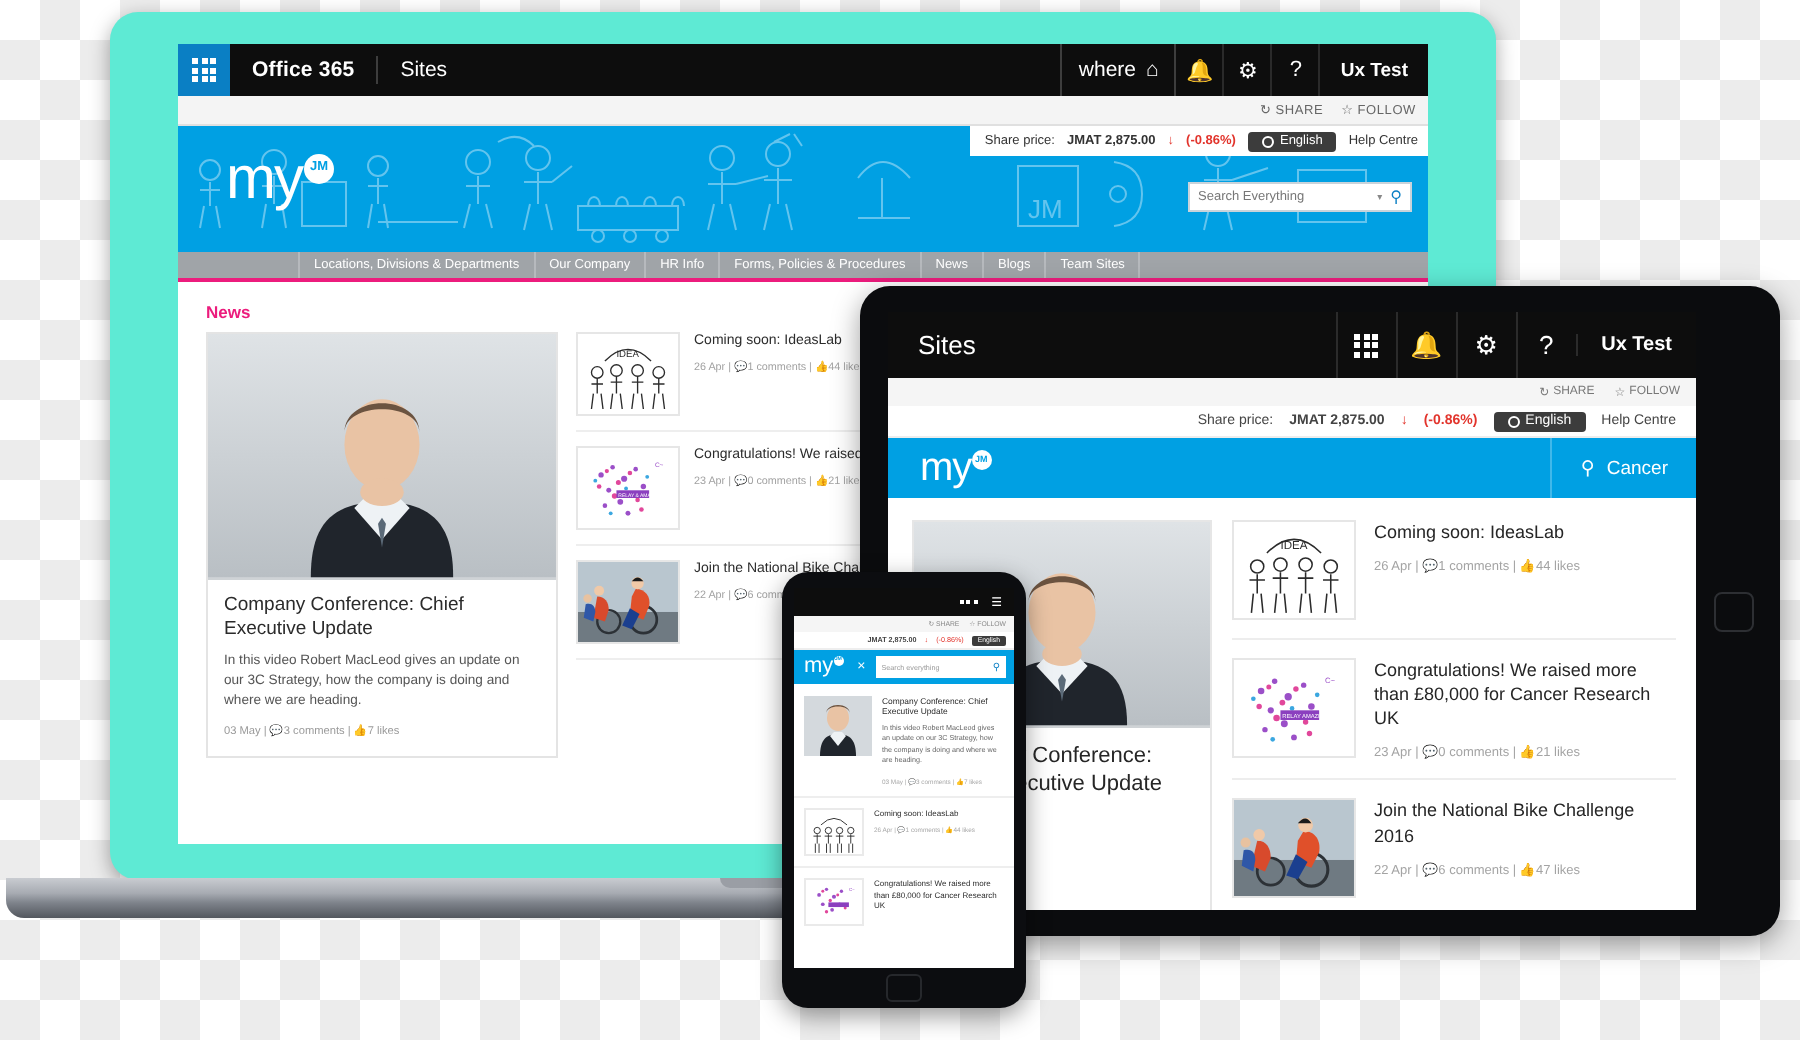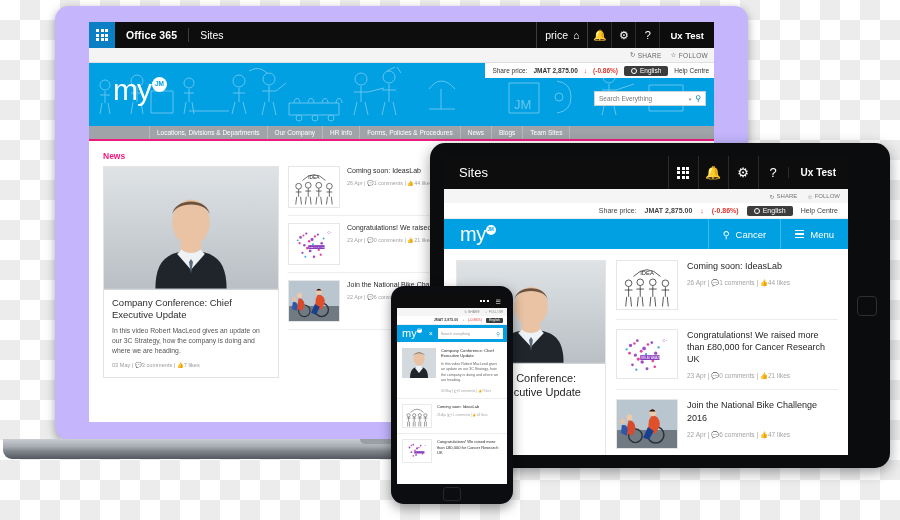--- a/index.html
+++ b/index.html
@@ -12,21 +12,21 @@
       linear-gradient(45deg, #ececec 25%, transparent 25%, transparent 75%, #ececec 75%);
     background-size: 40px 40px;
     background-position: 0 0, 20px 20px;
     position: relative;
   }
 
   
   .laptop { position: absolute; left: 55px; top: 6px; width: 300px; height: 0; }
   .laptop-body {
     position: absolute; left: 0; top: 0; width: 693px; height: 434px;
-    background: #c4b5fd; border-radius: 14px;
+    background: #5eead4; border-radius: 14px;
     box-shadow: 0 3px 10px rgba(0,0,0,.35);
     padding-left: 16px;
   }
   .laptop-screen {
     position: absolute; left: 34px; top: 16px; width: 625px; height: 400px;
     background: #fff; overflow: hidden;
   }
   .laptop-base {
     position: absolute; left: -52px; top: 433px; width: 797px; height: 20px;
     background: linear-gradient(180deg,#c9ccd1 0%, #a7abb2 38%, #7e838b 62%, #53575e 100%);
@@ -268,21 +268,21 @@
               <i></i>
               <i></i>
               <i></i>
             </div>
         </div>
         <div class="o365-brand">Office 365</div>
         <div class="o365-div"></div>
         <div class="o365-sites">Sites</div>
         <div class="o365-spacer"></div>
         <div class="o365-site-title">
-          <span>price</span>
+          <span>where</span>
           <span>⌂</span>
         </div>
         <div class="o365-icons">
           <div class="ic">🔔</div>
           <div class="ic">⚙</div>
           <div class="ic">?</div>
         </div>
         <div class="o365-user">Ux Test</div>
       </div>
 
@@ -550,28 +550,20 @@
     <div class="t-blue">
       <div class="t-logo">
         <span>my</span>
         <span class="t-jm">JM</span>
       </div>
       <div class="sp"></div>
       <div class="t-action">
         <span>⚲</span>
         <span>Cancer</span>
       </div>
-      <div class="t-action">
-        <span class="burger">
-            <i></i>
-            <i></i>
-            <i></i>
-          </span>
-        <span>Menu</span>
-      </div>
     </div>
 
     <div class="t-content">
       <div class="t-feature">
         <div class="t-feature-photo">
           <svg viewBox="0 0 150 103" preserveAspectRatio="xMidYMid slice">
             <defs>
                 <linearGradient id="bgT" x1="0" y1="0" x2="0" y2="1">
               <stop offset="0" stop-color="#dfe3e6"></stop>
                   <stop offset="1" stop-color="#b9bfc4"></stop>

